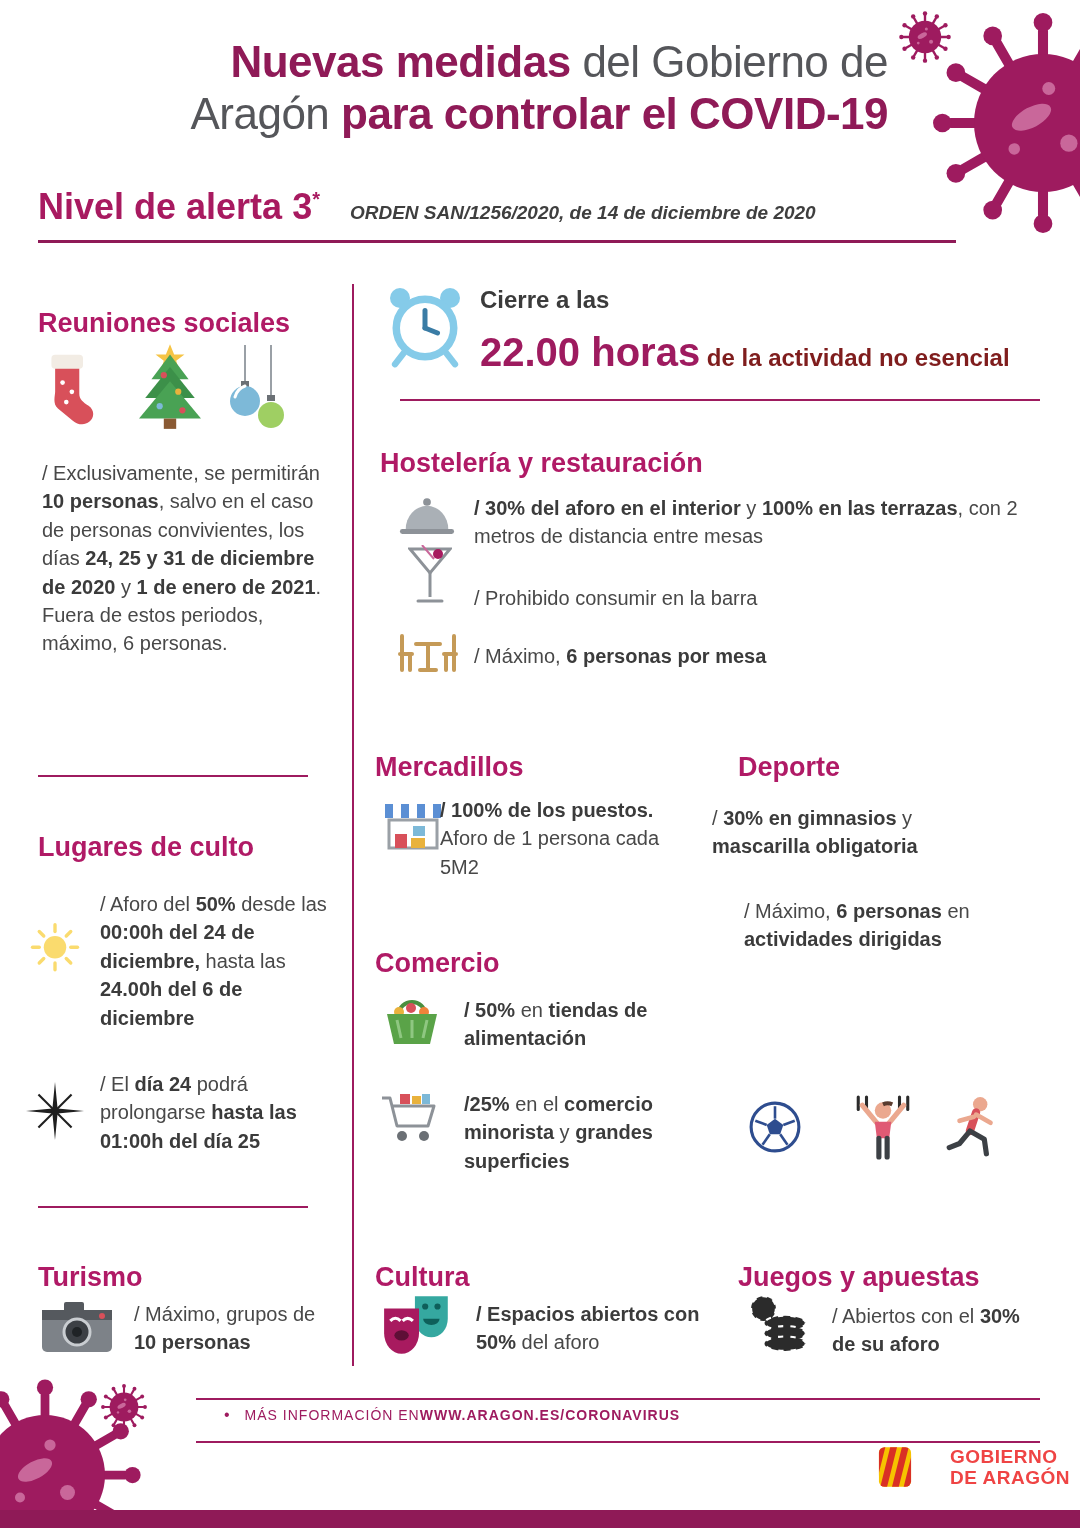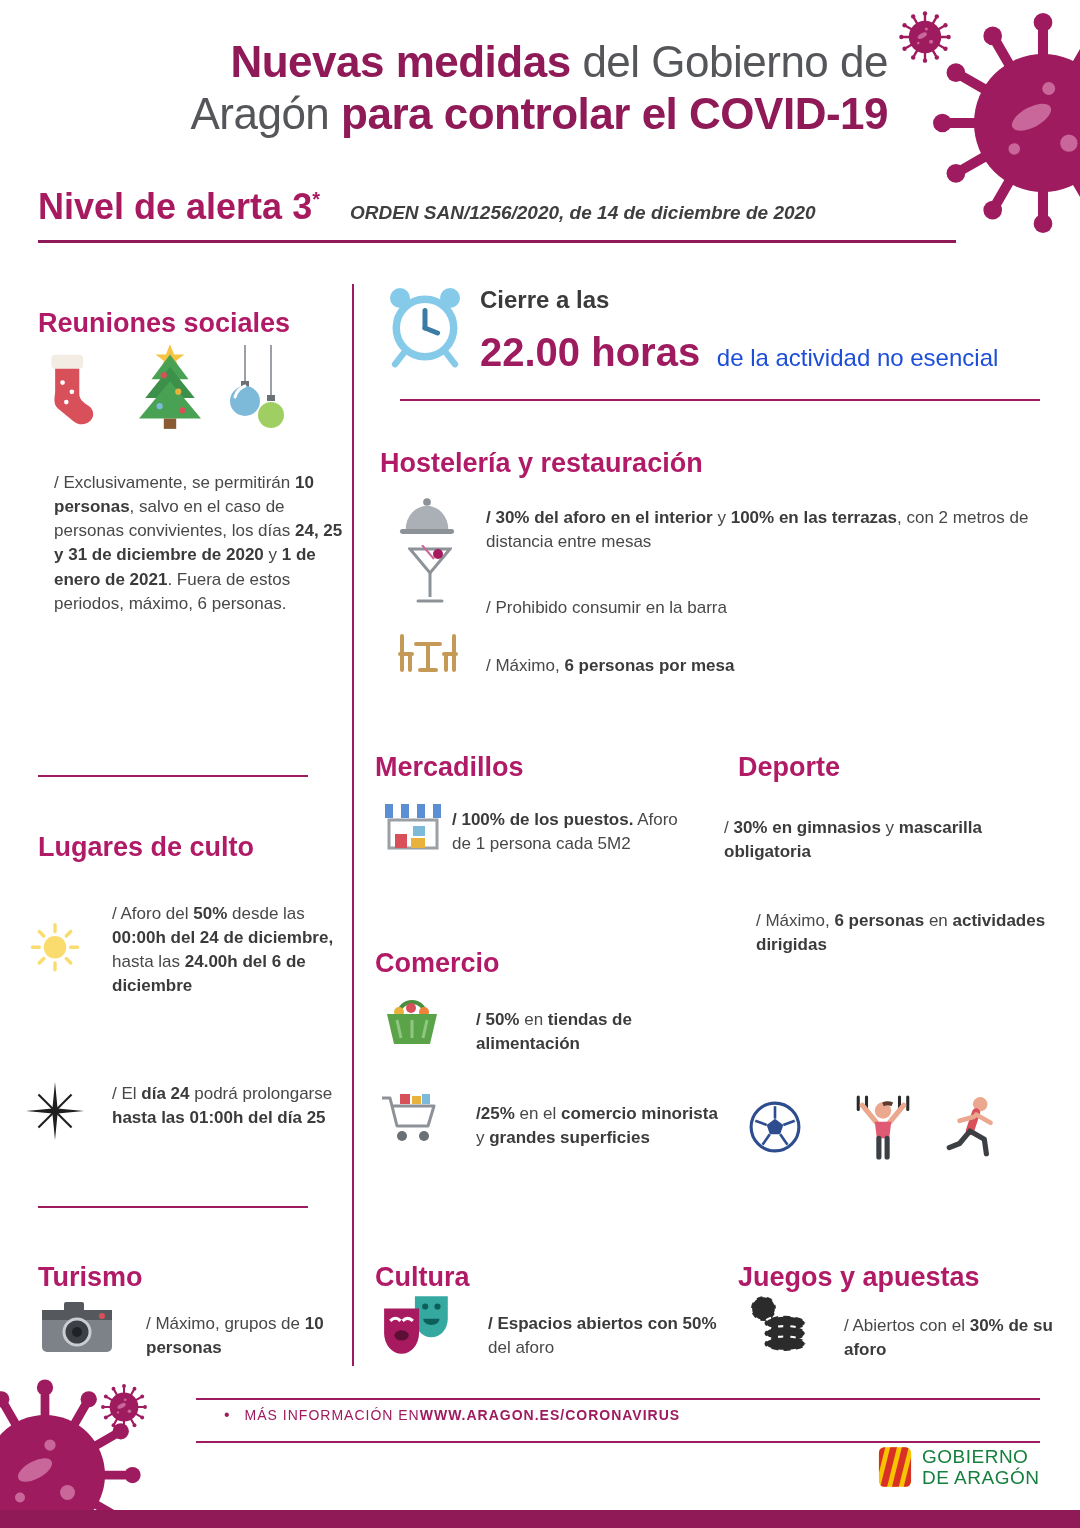--- a/index.html
+++ b/index.html
@@ -9,30 +9,30 @@
   .hr{position:absolute;height:2px;background:#9e1b5f;}
   .hr.thick{height:3px;background:#8f1a57;}
   .vr{position:absolute;width:2px;background:#9e1b5f;}
   .title{font-size:44px;line-height:1.18;font-weight:400;color:#55565a;letter-spacing:-0.5px;text-align:right;}
   .title .accent{color:#8f1a57;font-weight:700;}
   .alert-row{display:flex;align-items:baseline;gap:30px;}
   .alert{font-size:36px;color:#a81a60;font-weight:700;margin-top:16px;}
   .alert sup{font-size:20px;}
   .order{font-size:19px;font-style:italic;font-weight:700;color:#3f3f3f;}
   .sh{font-size:27px;font-weight:700;color:#b01a66;}
-  .bt{font-size:17px;line-height:1.42;color:#484848;margin:16px;}
+  .bt{font-size:20px;line-height:1.42;color:#484848;margin:4px;}
   .b{font-weight:700;color:#3b3b3b;}
   .closure-intro{font-size:24px;font-weight:700;color:#3b3b3b;margin-bottom:16px;}
   .closure-time{font-size:40px;font-weight:700;color:#9e1b5f;}
-  .closure-scope{font-size:24px;font-weight:400;color:#1d4ed8;margin-left:10px;}
+  .closure-scope{font-size:24px;font-weight:700;color:#7f1d1d;}
   .footer-info{display:flex;align-items:baseline;font-size:14px;letter-spacing:1px;color:#9e1b5f;}
   .footer-info .bullet{font-size:16px;margin-right:14px;}
   .footer-info .url{font-weight:700;cursor:pointer;text-align:center;}
   .logo-row{display:flex;align-items:center;gap:10px;}
-  .logo-text{font-size:19px;font-weight:400;color:#15803d;line-height:1.12;letter-spacing:0.5px;}
+  .logo-text{font-size:19px;font-weight:700;color:#ef4444;line-height:1.12;letter-spacing:0.5px;margin-left:28px;}
   .bottom-bar{position:absolute;left:0;top:1510px;width:1080px;height:18px;background:#8f1a57;}
   svg{display:block;}
 </style>
 </head>
 <body>
 
 <div class="page">
 
   <svg style="position:absolute;width:0;height:0" aria-hidden="true">
     <defs>

